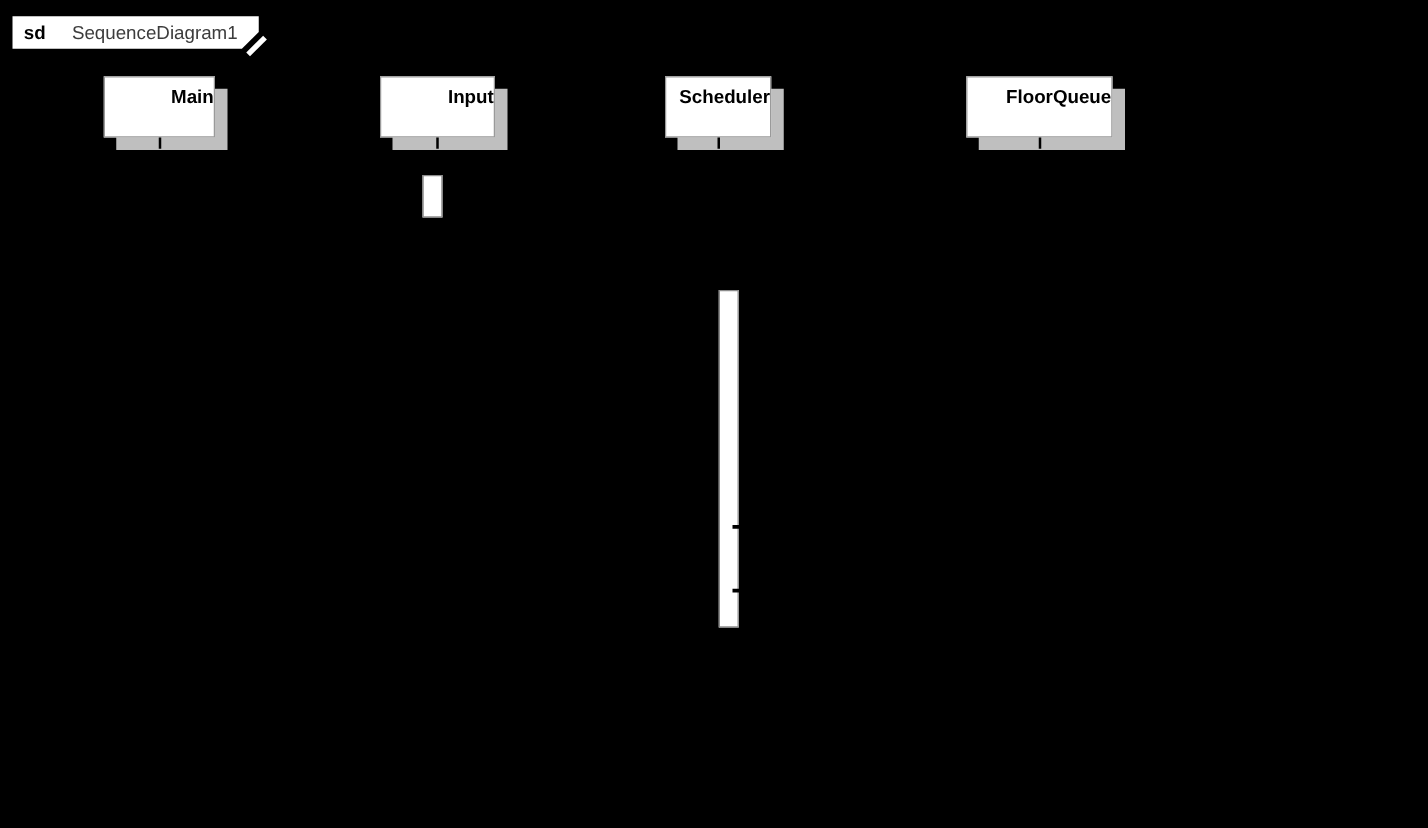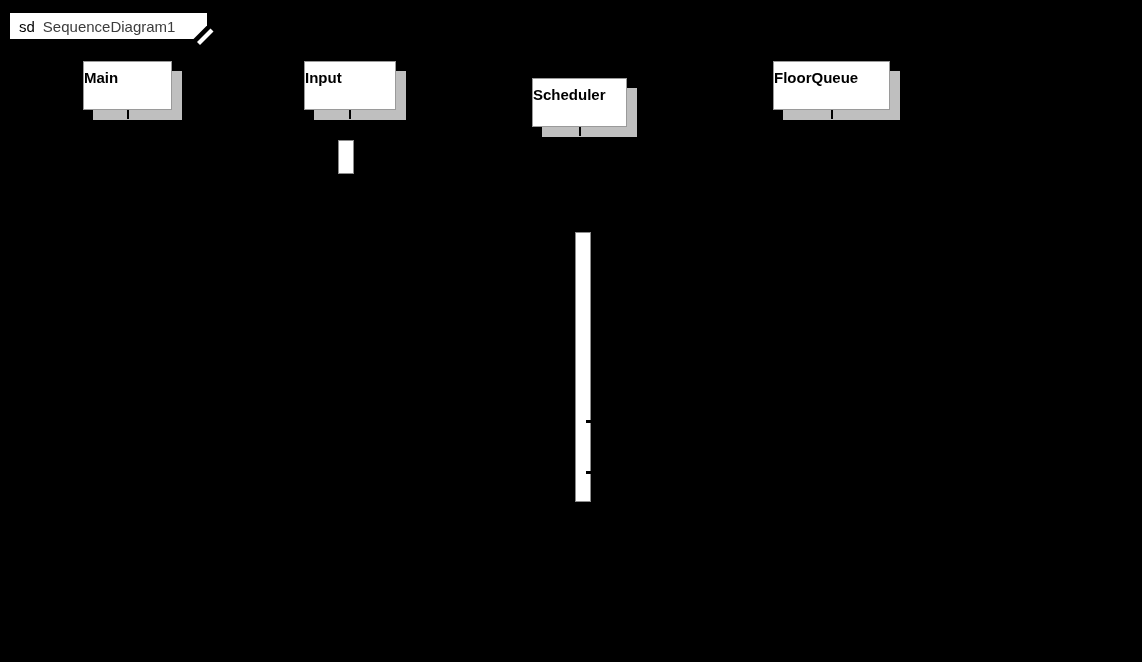--- a/index.html
+++ b/index.html
@@ -22,39 +22,39 @@
   }
   .frame-label svg { position: absolute; left: 0; top: 0; overflow: visible; }
   .frame-label .text-row {
     position: absolute;
     left: 9px;
     top: 4px;
     white-space: nowrap;
     font-size: 15px;
     line-height: 19px;
   }
-  .frame-label .kw { font-weight: normal; color: #000; margin-right: 8px; }
+  .frame-label .kw { font-weight: bold; color: #000; margin-right: 21px; }
   .frame-label .ttl { font-weight: normal; color: #3c3c3c; }
 
   
   .lifeline-head { position: absolute; }
   .lifeline-head .shadow {
     position: absolute;
     left: 10px; top: 10px;
     width: 100%; height: 100%;
     background: #bfbfbf;
   }
   .lifeline-head .box {
     position: absolute;
     left: 0; top: 0;
     width: 100%; height: 100%;
     background: #ffffff;
     border: 1px solid #9a9a9a;
     box-sizing: border-box;
-    text-align: left;
+    text-align: right;
   }
   .lifeline-head .box .name {
     display: inline-block;
     margin-top: 7px;
     font-size: 15px;
     font-weight: bold;
     color: #000000;
   }
   .lifeline-head .stub {
     position: absolute;
@@ -104,21 +104,21 @@
   </div>
 
   <div class="lifeline-head" style="left:304px; top:61px; width:92px; height:49px;">
     <div class="shadow"></div>
     <div class="box">
       <span class="name">Input</span>
     </div>
     <div class="stub"></div>
   </div>
 
-  <div class="lifeline-head" style="left:532px; top:78px; width:95px; height:49px;">
+  <div class="lifeline-head" style="left:532px; top:61px; width:85px; height:49px;">
     <div class="shadow"></div>
     <div class="box">
       <span class="name">Scheduler</span>
     </div>
     <div class="stub"></div>
   </div>
 
   <div class="lifeline-head" style="left:773px; top:61px; width:117px; height:49px;">
     <div class="shadow"></div>
     <div class="box">

